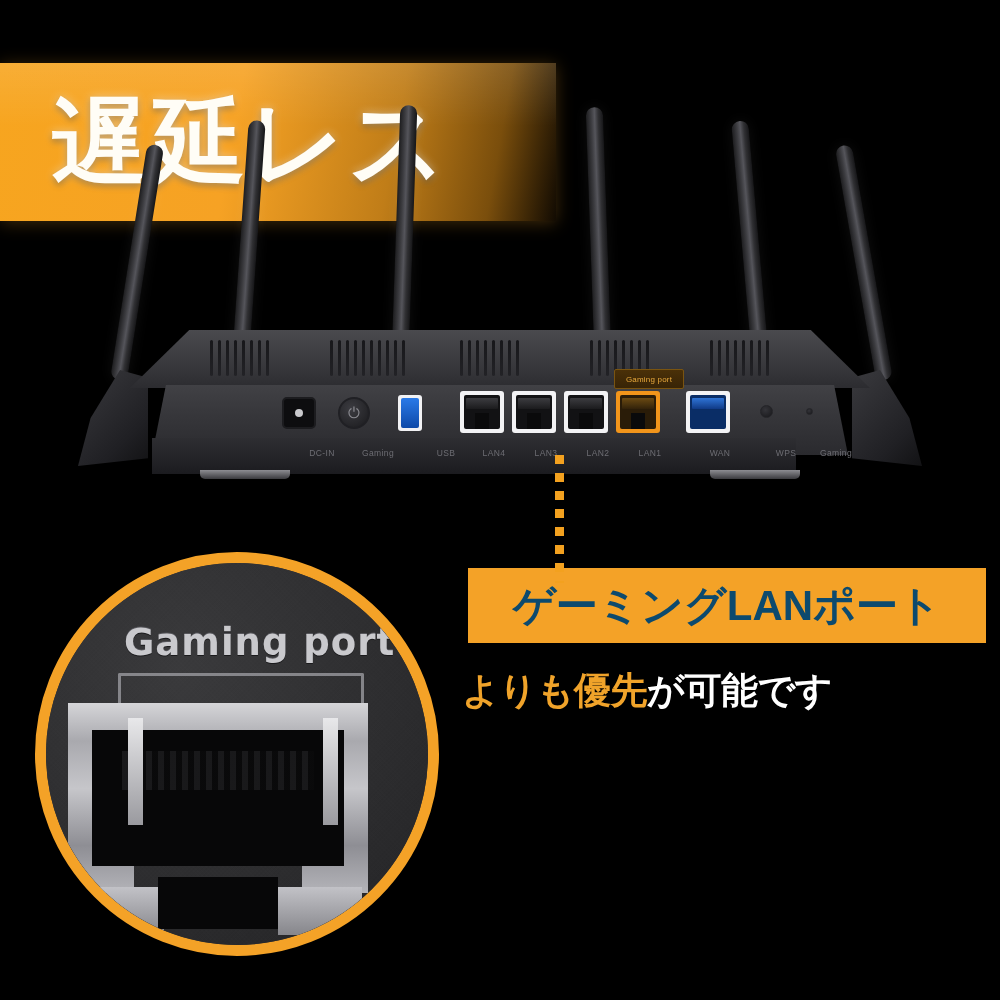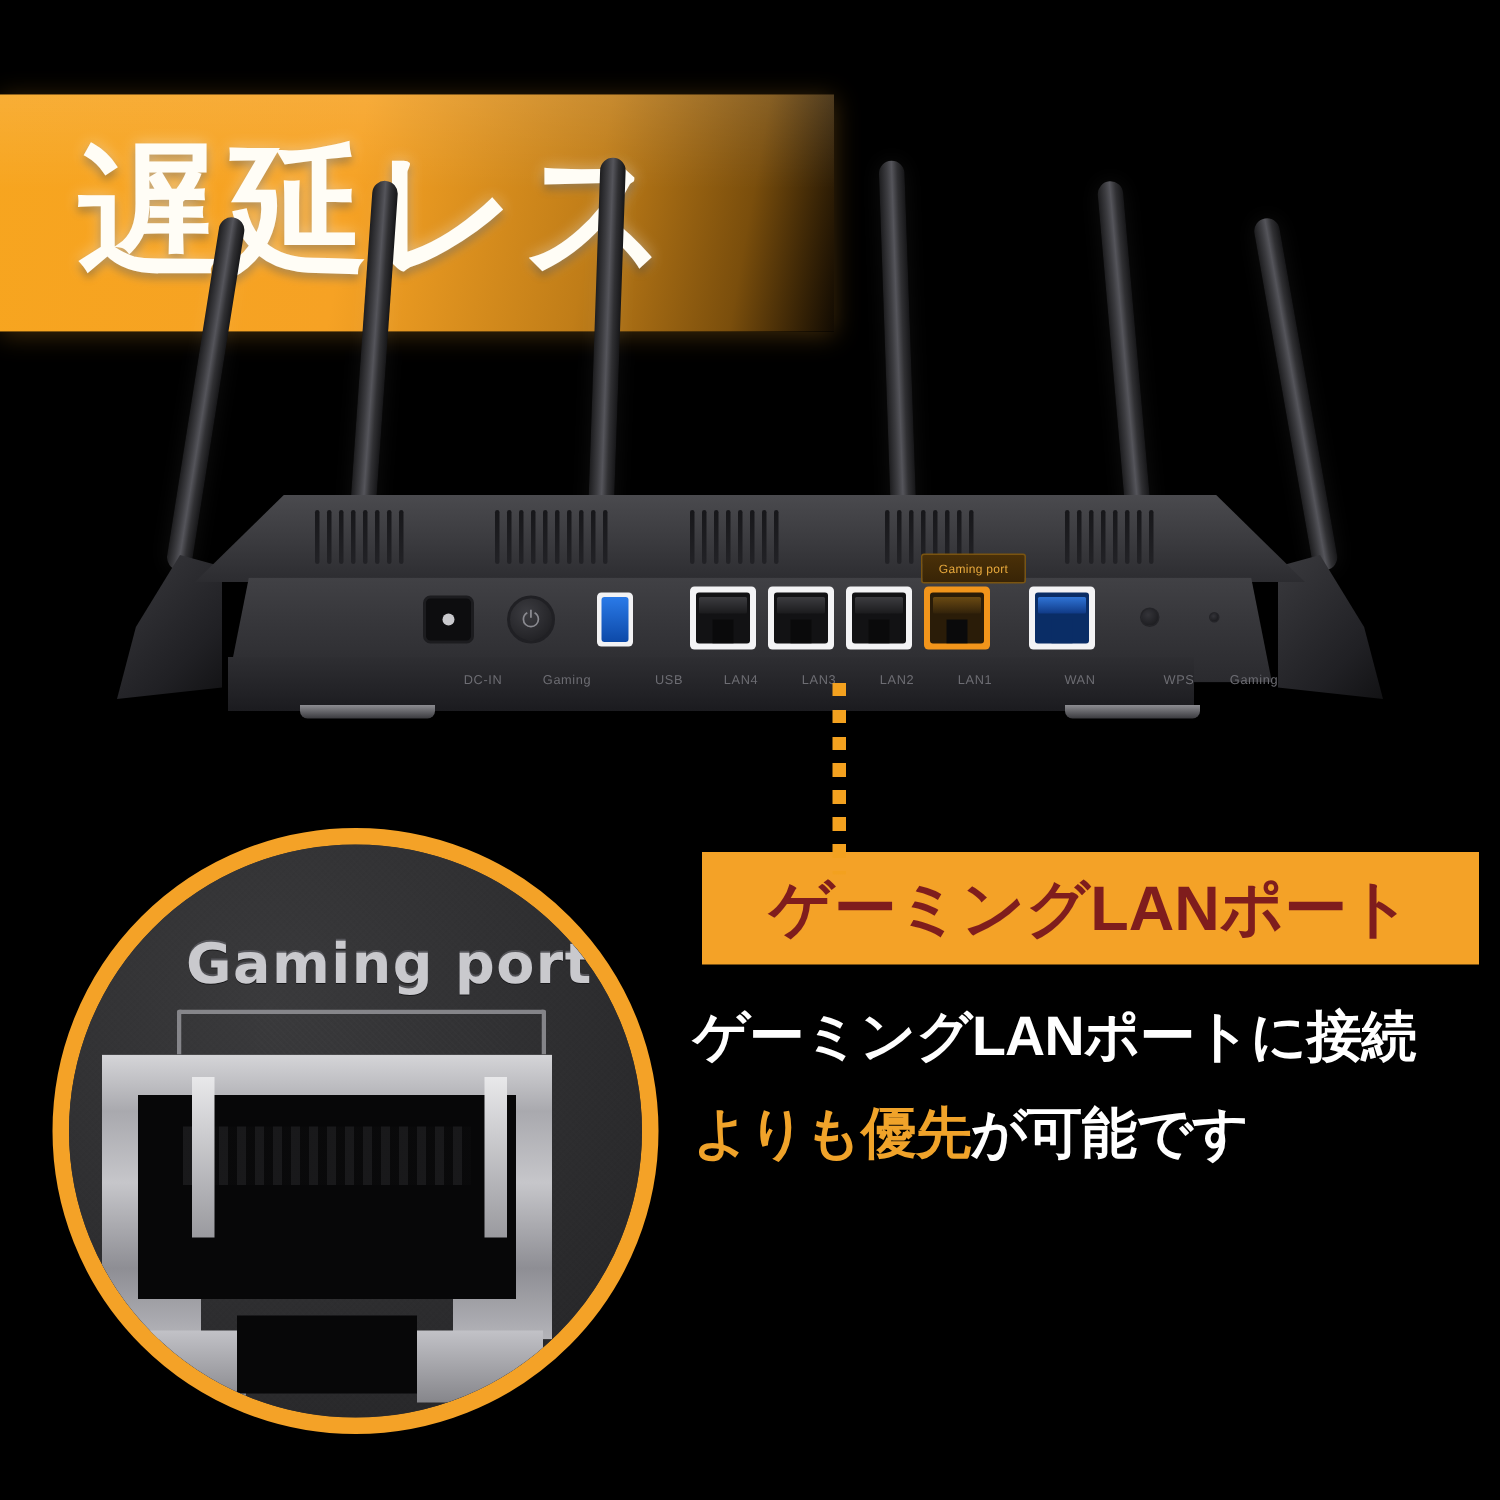--- a/index.html
+++ b/index.html
@@ -206,21 +206,21 @@
   .zc-foot-r{ position:absolute; right:2%; bottom:-42px; width:28%; height:48px;
     background:linear-gradient(180deg,#c2c2c7,#86868b); }
 
   
   .callout-bar{
     position:absolute; left:468px; top:568px; width:518px; height:75px;
     background:#F4A227;
     display:flex; align-items:center; justify-content:center;
   }
   .callout-text{
-    font-size:42px; font-weight:700; color:#7f1d1d; letter-spacing:0px;
+    font-size:42px; font-weight:700; color:#0c4a6e; letter-spacing:0px;
     white-space:nowrap;
   }
 
   .para{
     position:absolute; left:462px; top:672px; width:530px;
   }
   .pline{
     font-size:37px; font-weight:700; color:#ffffff;
     line-height:1.0; margin-bottom:28px; white-space:nowrap;
     letter-spacing:-0.5px;
@@ -383,18 +383,15 @@
     <div class="zc-notch"></div>
   </div>
 </div>
 
 <div class="callout-bar">
   <span class="callout-text">ゲーミングLANポート</span>
 </div>
 
 <div class="para">
   <div class="pline">
-    <span>ゲーミングLANポートに接続</span>
-  </div>
-  <div class="pline">
     <span class="or">よりも優先</span><span>が可能です</span>
   </div>
 </div>
 
 </body></html>

